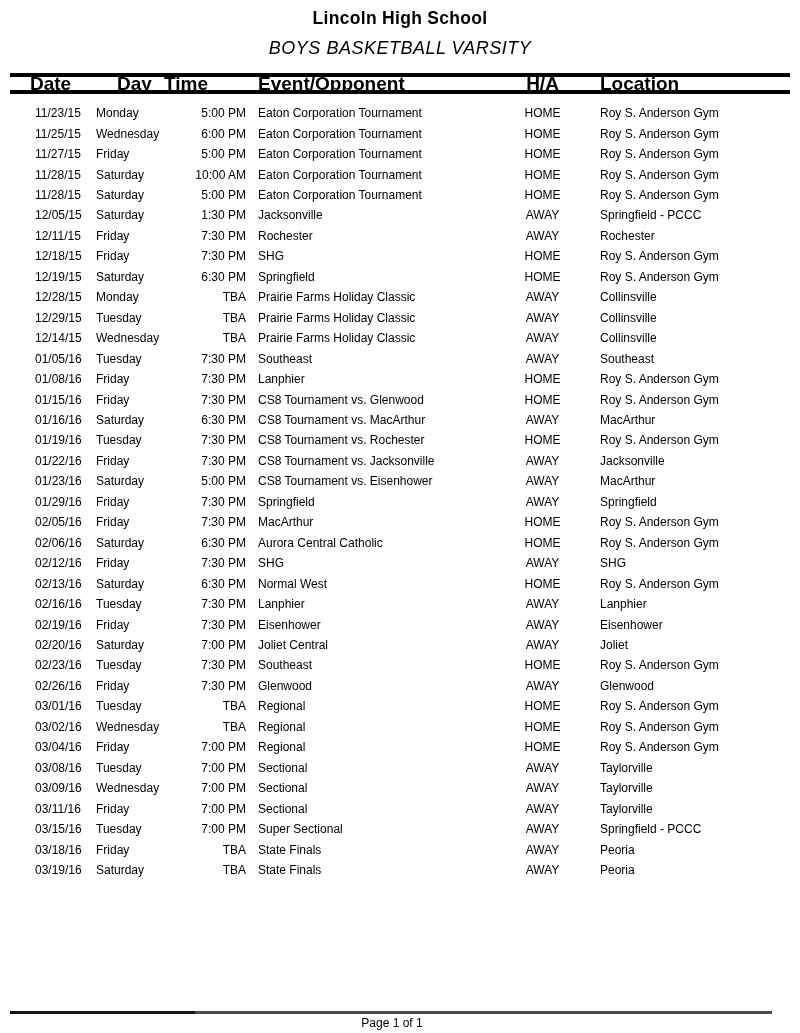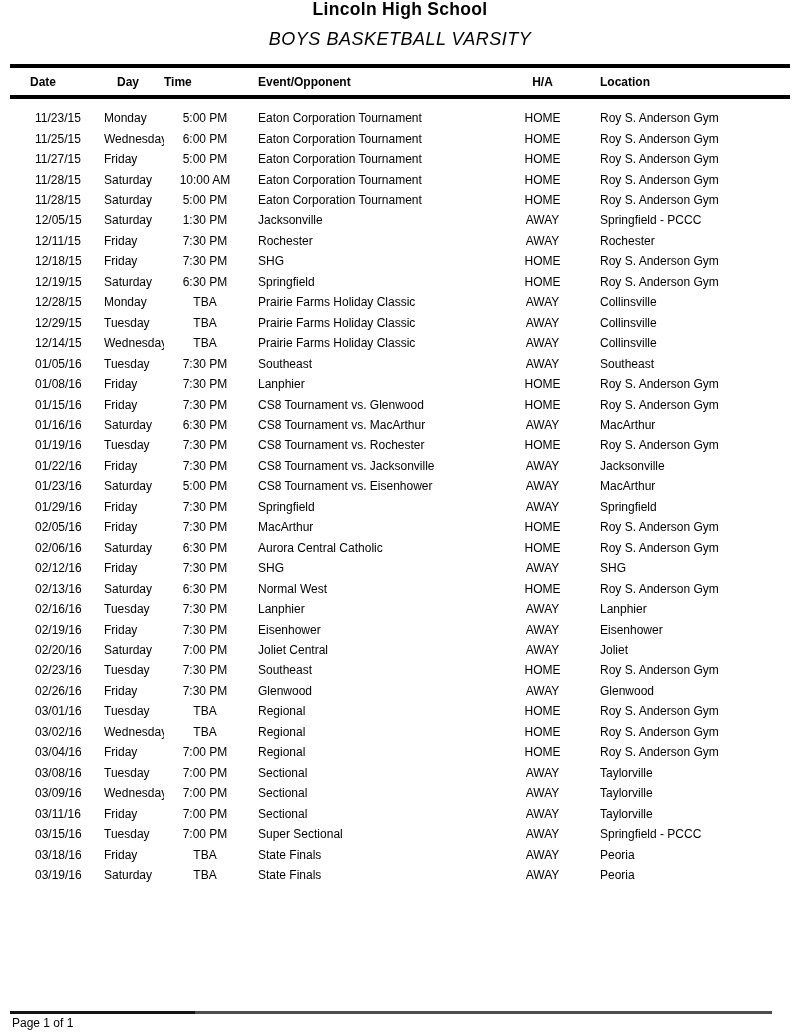--- a/index.html
+++ b/index.html
@@ -3,52 +3,52 @@
 <meta charset="utf-8">
 <style>
   * { margin:0; padding:0; box-sizing:border-box; }
   html,body { background:#e9e9e9; }
   .page {
     position:relative; width:800px; height:1033px; margin:0 auto;
     background:#ffffff; overflow:hidden; color:#000;
     font-family:"Liberation Sans", sans-serif;
   }
   .titles { text-align:center; }
-  .school   { font-size:17.5px; font-weight:bold; line-height:19px; letter-spacing:0.3px; }
+  .school   { padding-top:9px; font-size:17.5px; font-weight:bold; line-height:19px; letter-spacing:0.3px; }
   .doc-title{ font-size:19.5px; font-weight:bold; line-height:21px; letter-spacing:0.3px; }
   .subtitle { margin-top:9px; font-size:18px; font-style:italic; line-height:22px; letter-spacing:0.5px;text-align:center; }
 
   .schedule { margin:14px 10px 0 10px; }
   .row { display:grid; grid-template-columns:86px 68px 82px 269px 55px 1fr; align-items:center; }
   .c { white-space:nowrap; overflow:hidden; }
 
   
   .thead {
     border-top:4px solid #000; border-bottom:4px solid #000;
-    height:35px; font-size:12px; font-weight:bold;
+    height:21px; font-size:19px; font-weight:bold;
   }
   .thead .c1 { padding-left:20px; }
   .thead .c2 { padding-left:21px; }
   .thead .c3 { padding-left:0; text-align:left; }
   .thead .c4 { padding-left:12px; }
   .thead .c5 { text-align:center; }
   .thead .c6 { padding-left:30px; }
 
   
   .tbody { padding-top:9px; }
   .trow { height:20.46px; font-size:12px; }
   .trow .c1 { padding-left:25px; }
-  .trow .c2 { padding-left:0;margin-left:8px; }
-  .trow .c3 { text-align:center; }
+  .trow .c2 { padding-left:0; }
+  .trow .c3 { text-align:right; }
   .trow .c4 { padding-left:12px; }
   .trow .c5 { text-align:center; }
   .trow .c6 { padding-left:30px; }
 
   
-  .footer { position:absolute; left:10px; right:28px; top:1011px; }
+  .footer { position:absolute; left:10px; right:28px; top:1011px;text-align:center; }
   .footer-rule {
     height:3px;
     background:linear-gradient(to right, #141414 0px, #141414 185px, #4e4e4e 185px, #4e4e4e 100%);
   }
   .page-label { margin-top:2px; padding-left:2px; font-size:12px; line-height:15px; }
 </style>
 </head>
 <body>
 
 <div class="page">

